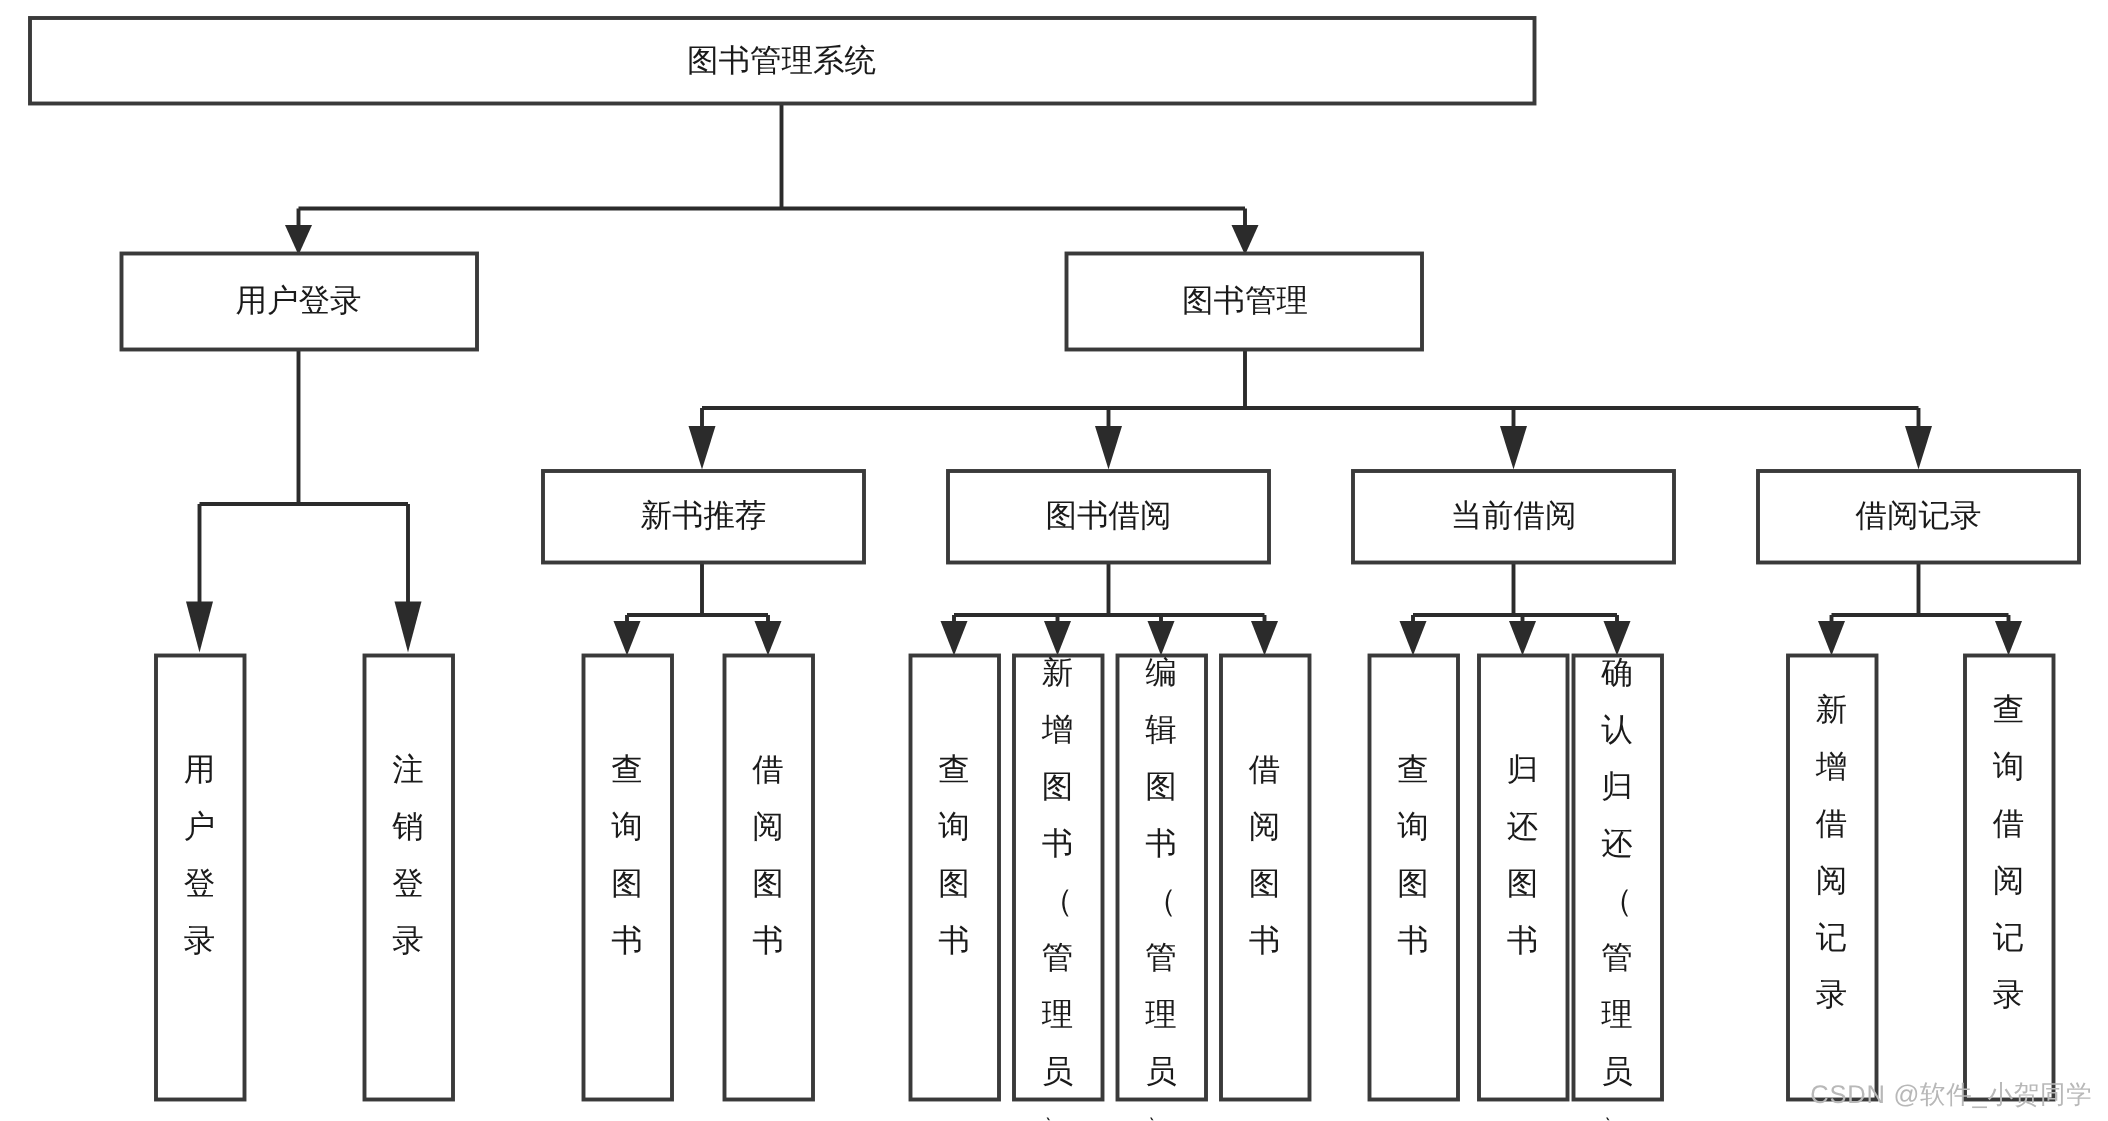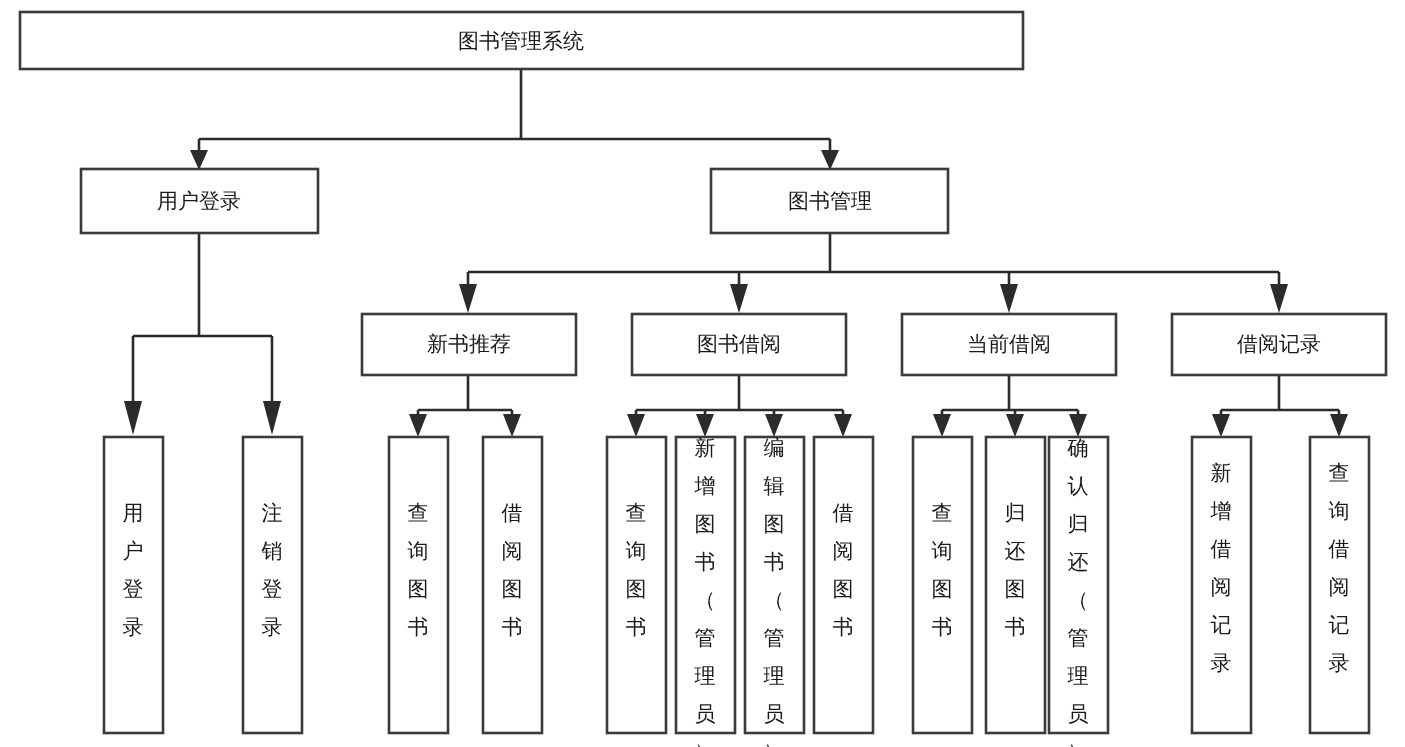--- a/index.html
+++ b/index.html
@@ -229,13 +229,14 @@
       <text class="node-label-v" x="1221" y="480"><tspan x="1221" y="480">新</tspan><tspan x="1221" y="518">增</tspan><tspan x="1221" y="556">借</tspan><tspan x="1221" y="594">阅</tspan><tspan x="1221" y="632">记</tspan><tspan x="1221" y="670">录</tspan></text>
     </g>
 
     <g>
       <rect class="node-box" x="1310" y="437" width="59" height="296"></rect>
       <text class="node-label-v" x="1339" y="480"><tspan x="1339" y="480">查</tspan><tspan x="1339" y="518">询</tspan><tspan x="1339" y="556">借</tspan><tspan x="1339" y="594">阅</tspan><tspan x="1339" y="632">记</tspan><tspan x="1339" y="670">录</tspan></text>
     </g>
 
   </svg>
 
+  <div class="watermark">CSDN @软件_小贺同学</div>
 </div>
 
 </body></html>

